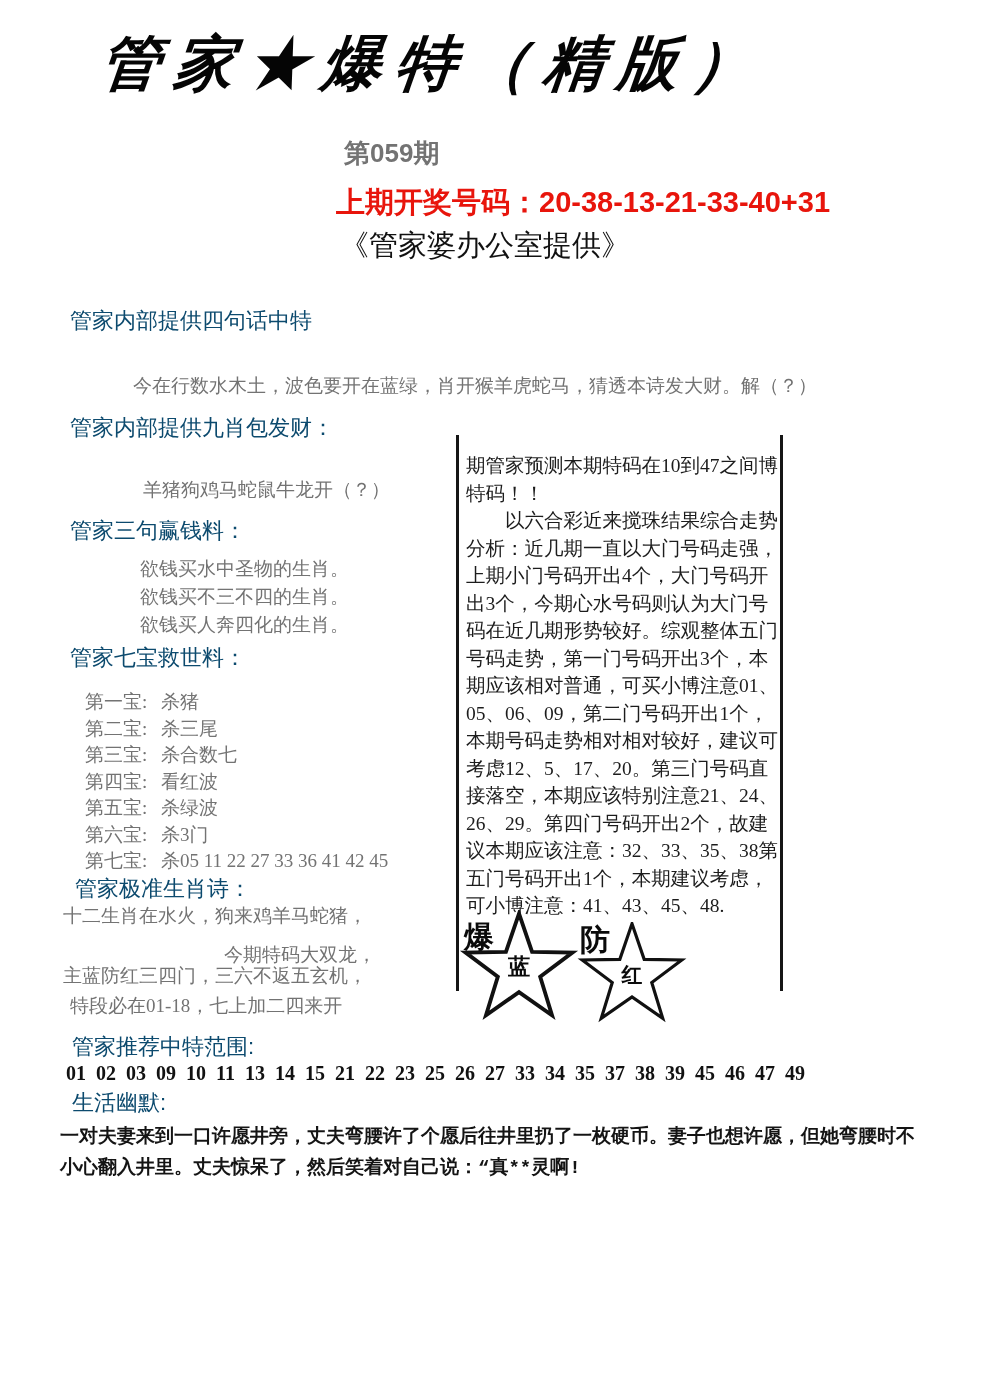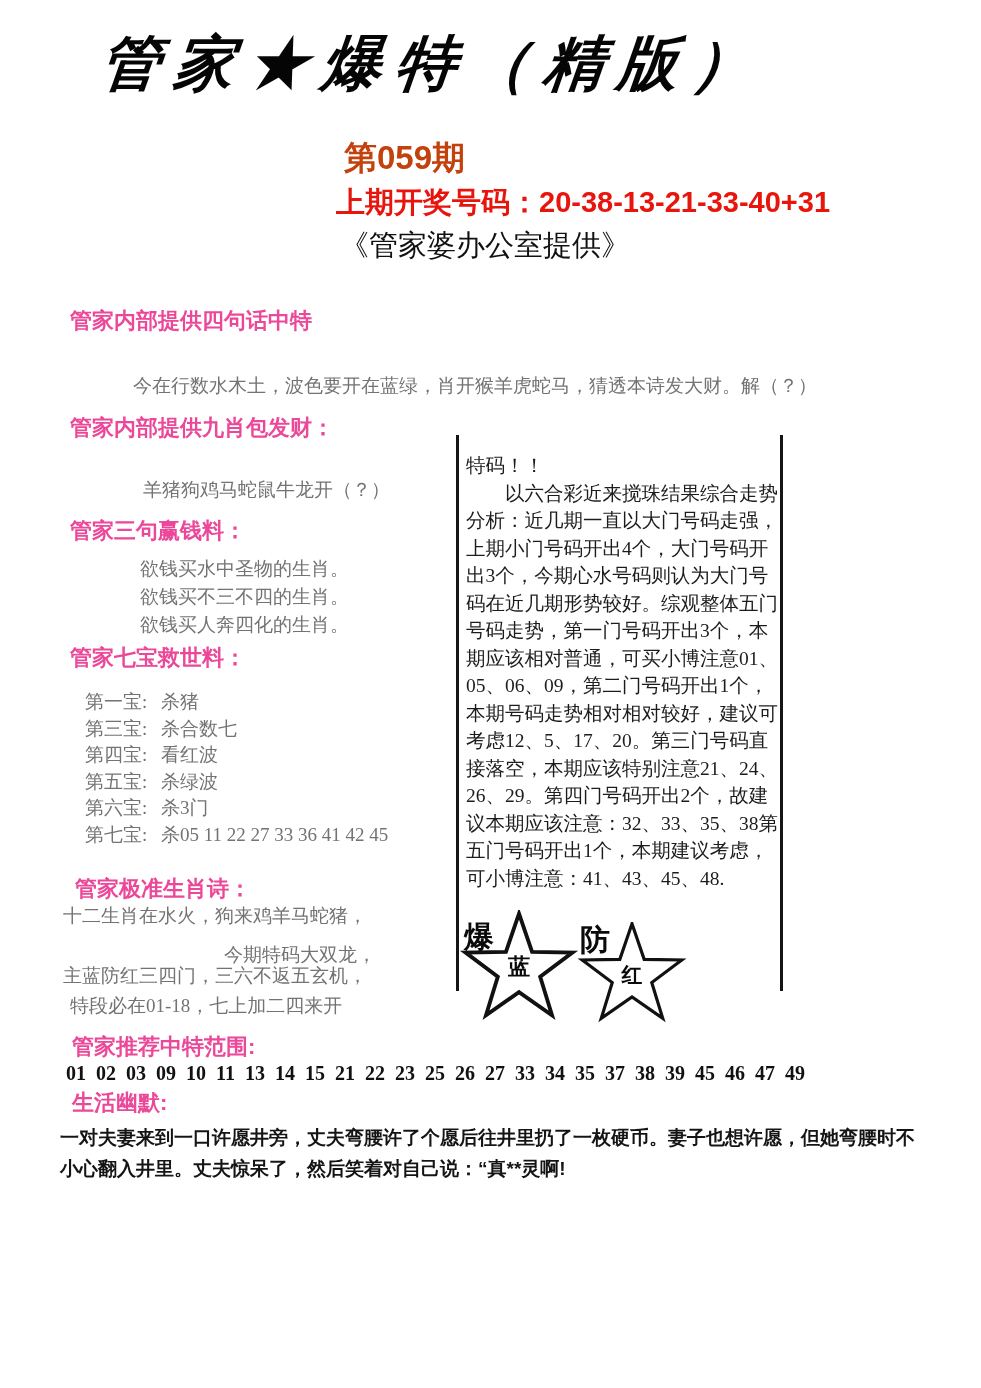--- a/index.html
+++ b/index.html
@@ -9,45 +9,45 @@
     font-family:"Liberation Serif", serif; color:#1a1a1a; overflow:hidden;
   }
   .abs { position:absolute; white-space:nowrap; }
   .title {
     left:100px; top:24px;
     font-family:"DejaVu Serif", serif; font-style:italic; font-weight:900;
     font-size:60px; letter-spacing:14px; color:#050505; transform:skewX(-6deg);
   }
   .issue {
     left:344px; top:136px;
-    font-family:"Liberation Sans", sans-serif; font-weight:bold; font-size:33px; color:#c2410c;
+    font-family:"Liberation Sans", sans-serif; font-weight:bold; font-size:26px; color:#737373;
   }
   .lastdraw {
     left:336px; top:183px;
     font-family:"Liberation Sans", sans-serif; font-weight:bold; font-size:29px; color:#e8150c;
   }
   .provider { left:328px; top:226px; font-size:29px; color:#111;margin-left:12px; }
   .h {
-    font-family:"Liberation Sans", sans-serif; font-weight:bold; font-size:22px; color:#ec4899;
+    font-family:"Liberation Sans", sans-serif; font-weight:normal; font-size:22px; color:#0c4a6e;
     position:absolute; white-space:nowrap;
   }
   .t { font-size:19px; color:#737373; position:absolute; white-space:nowrap; }
   .lines3 { left:140px; top:555px; line-height:28px; }
   .treasures { left:85px; top:689px; line-height:26.5px; }
   .treasures .lbl { display:inline-block; min-width:76px; }
   .poem-l1 { left:63px;  top:903px; }
   .poem-l2 { left:224px; top:942px; }
   .poem-l3 { left:63px;  top:963px; }
   .poem-l4 { left:70px;  top:993px; }
   .numbers {
     left:66px; top:1062px; font-weight:bold; font-size:20px; word-spacing:5px; color:#111;
   }
   .humor {
     left:60px; top:1122px; width:872px;
-    font-family:Liberation Sans, sans-serif; font-weight:bold; font-size:19px;
+    font-family:Liberation Mono, monospace; font-weight:bold; font-size:19px;
     line-height:31px; white-space:normal; color:#141414;
   }
   .vline { position:absolute; width:3px; background:#151515; }
   .vline-left  { left:456px; top:435px; height:556px; }
   .vline-right { left:780px; top:435px; height:556px; }
   .panel { position:absolute; left:466px; top:452px; width:312px; }
   .panel .pl { font-size:19.5px; line-height:27.5px; color:#1c1c1c; white-space:nowrap; }
   .star-label {
     position:absolute; font-weight:bold; font-size:30px; color:#0a0a0a;
     font-family:"Liberation Serif", serif;
@@ -81,20 +81,21 @@
   <div class="h" style="left:70px; top:516px;">管家三句赢钱料：</div>
   <div class="t lines3">
     <div>欲钱买水中圣物的生肖。</div>
     <div>欲钱买不三不四的生肖。</div>
     <div>欲钱买人奔四化的生肖。</div>
   </div>
 
   <div class="h" style="left:70px; top:643px;">管家七宝救世料：</div>
   <div class="t treasures">
     <div><span class="lbl">第一宝:</span><span>杀猪</span></div>
+    <div><span class="lbl">第二宝:</span><span>杀三尾</span></div>
     <div><span class="lbl">第三宝:</span><span>杀合数七</span></div>
     <div><span class="lbl">第四宝:</span><span>看红波</span></div>
     <div><span class="lbl">第五宝:</span><span>杀绿波</span></div>
     <div><span class="lbl">第六宝:</span><span>杀3门</span></div>
     <div><span class="lbl">第七宝:</span><span>杀05 11 22 27 33 36 41 42 45</span></div>
   </div>
 
   <div class="h" style="left:75px; top:874px;text-align:right;">管家极准生肖诗：</div>
   <div class="t poem-l1">十二生肖在水火，狗来鸡羊马蛇猪，</div>
   <div class="t poem-l2">今期特码大双龙，</div>
@@ -103,20 +104,21 @@
 
   <div class="h" style="left:72px; top:1032px;">管家推荐中特范围:</div>
   <div class="abs numbers">01 02 03 09 10 11 13 14 15 21 22 23 25 26 27 33 34 35 37 38 39 45 46 47 49</div>
 
   <div class="h" style="left:72px; top:1088px;">生活幽默:</div>
   <div class="abs humor">一对夫妻来到一口许愿井旁，丈夫弯腰许了个愿后往井里扔了一枚硬币。妻子也想许愿，但她弯腰时不小心翻入井里。丈夫惊呆了，然后笑着对自己说：“真**灵啊!</div>
 
   <div class="vline vline-left"></div>
   <div class="vline vline-right"></div>
   <div class="panel">
+    <div class="pl">期管家预测本期特码在10到47之间博</div>
     <div class="pl">特码！！</div>
     <div class="pl">　　以六合彩近来搅珠结果综合走势</div>
     <div class="pl">分析：近几期一直以大门号码走强，</div>
     <div class="pl">上期小门号码开出4个，大门号码开</div>
     <div class="pl">出3个，今期心水号码则认为大门号</div>
     <div class="pl">码在近几期形势较好。综观整体五门</div>
     <div class="pl">号码走势，第一门号码开出3个，本</div>
     <div class="pl">期应该相对普通，可买小博注意01、</div>
     <div class="pl">05、06、09，第二门号码开出1个，</div>
     <div class="pl">本期号码走势相对相对较好，建议可</div>

